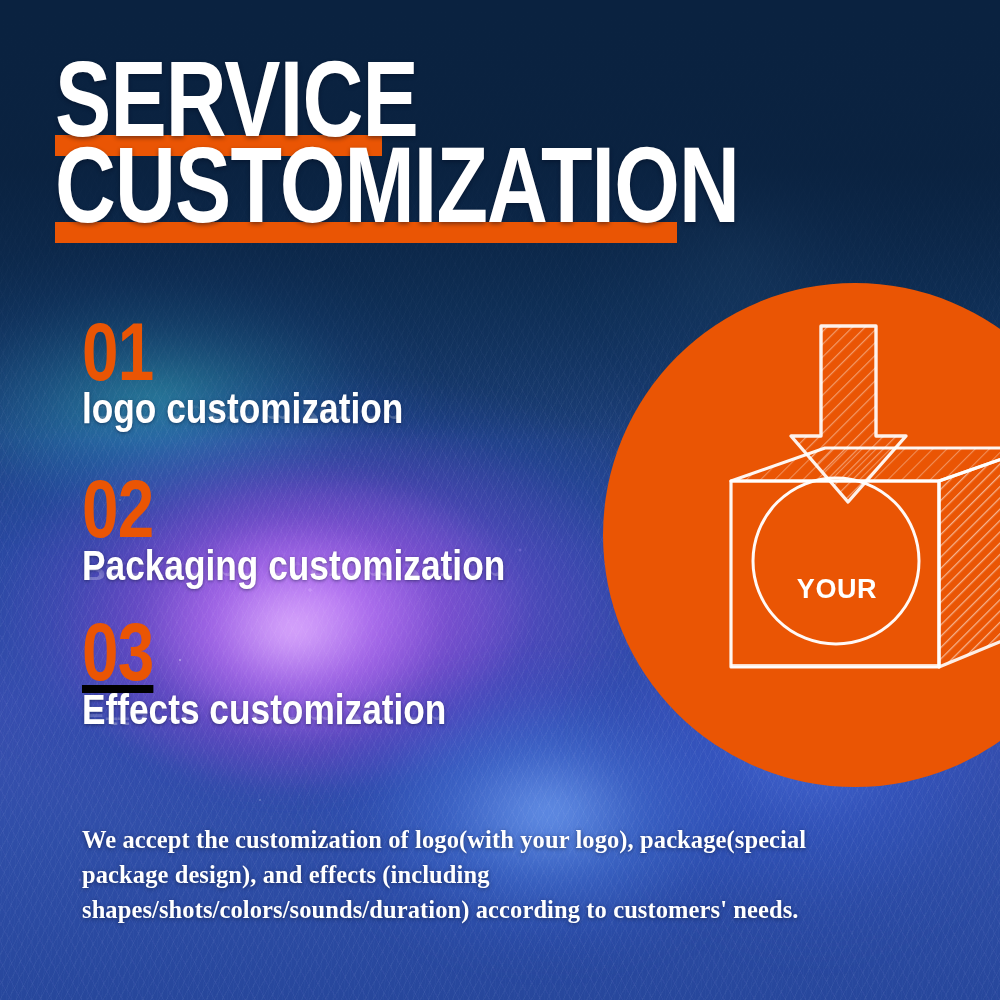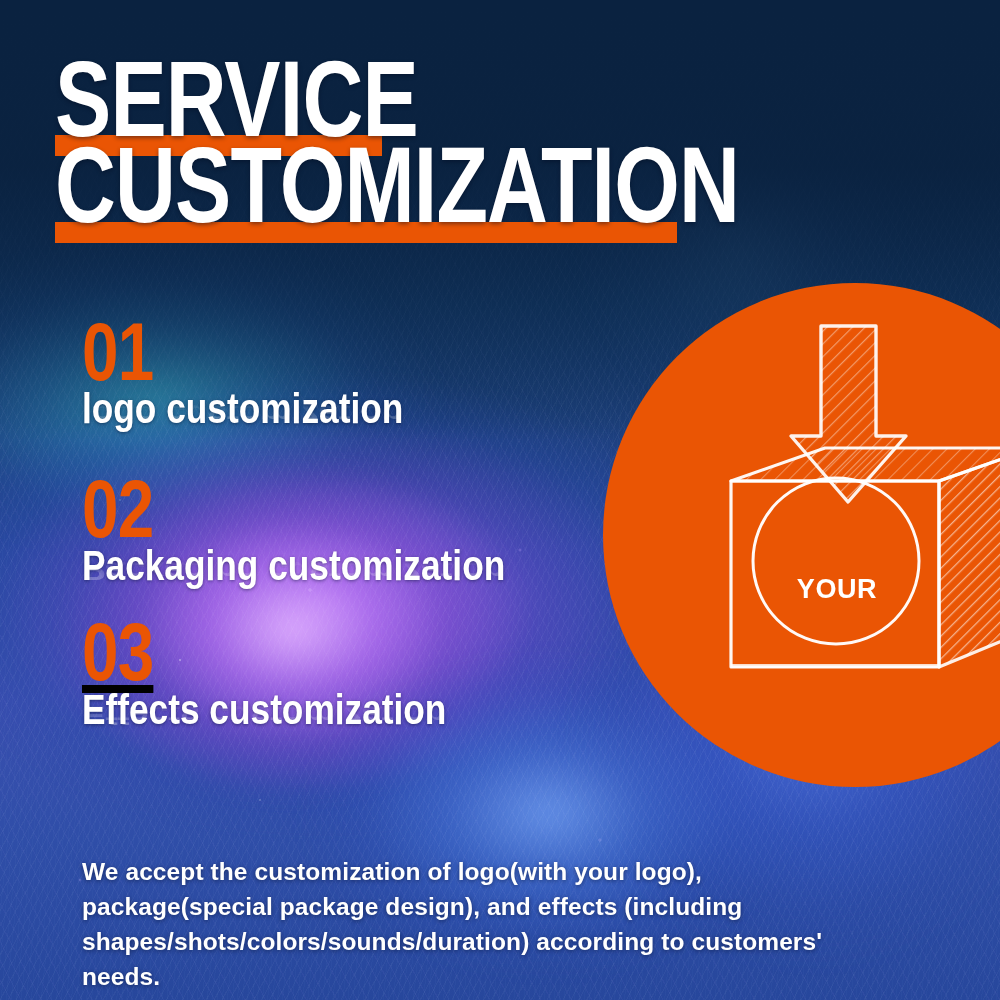--- a/index.html
+++ b/index.html
@@ -156,22 +156,22 @@
     -webkit-mask-image:linear-gradient(0deg, rgba(0,0,0,0) 6%, rgba(0,0,0,.55) 70%, rgba(0,0,0,.8) 100%);
     mask-image:linear-gradient(0deg, rgba(0,0,0,0) 6%, rgba(0,0,0,.55) 70%, rgba(0,0,0,.8) 100%);
     pointer-events:none;
   }
   .item.i1{margin-bottom:44px;}
   .item.i2{margin-bottom:30px;}
   .item.i3{margin-bottom:0;text-decoration:underline;}
 
   
   .para{
-    position:absolute;left:82px;top:854px;width:790px;
-    font-family:Liberation Sans, sans-serif;
+    position:absolute;left:82px;top:822px;width:790px;
+    font-family:Liberation Serif, serif;
     font-weight:700;
     font-size:24.5px;
     line-height:1.43;
     color:#ffffff;
     text-shadow:0 1px 4px rgba(5,15,45,.55);
     letter-spacing:.1px;
   }
 
   
   .circle{

